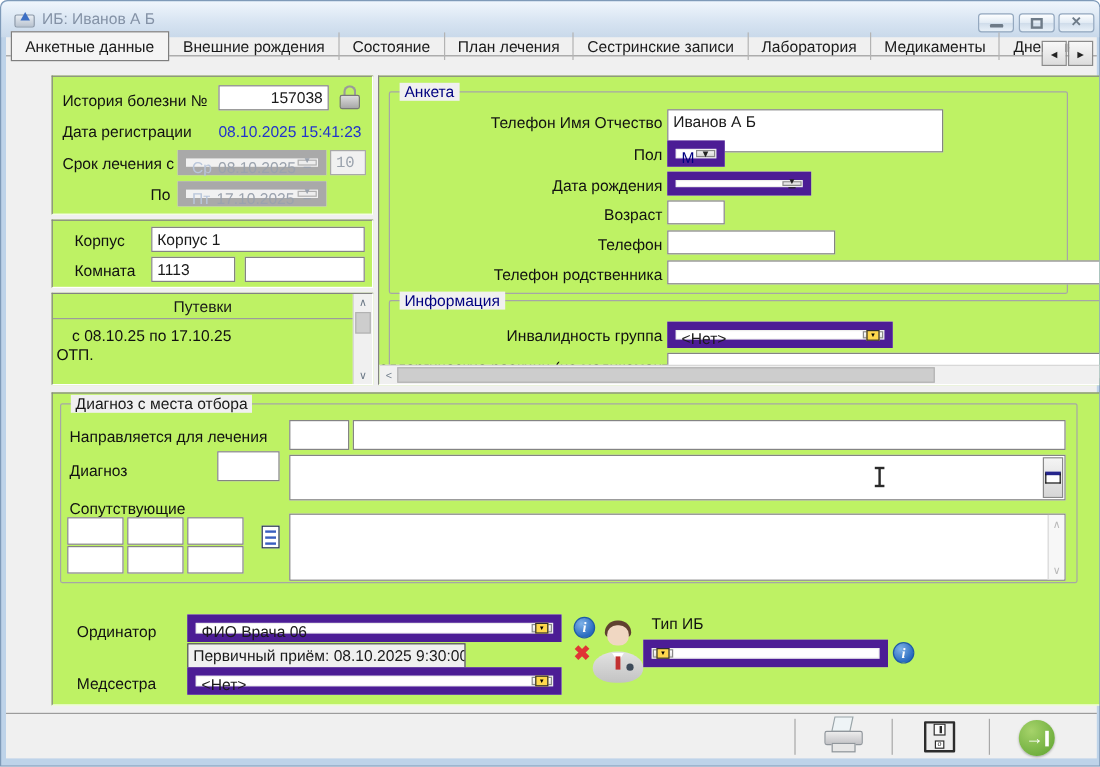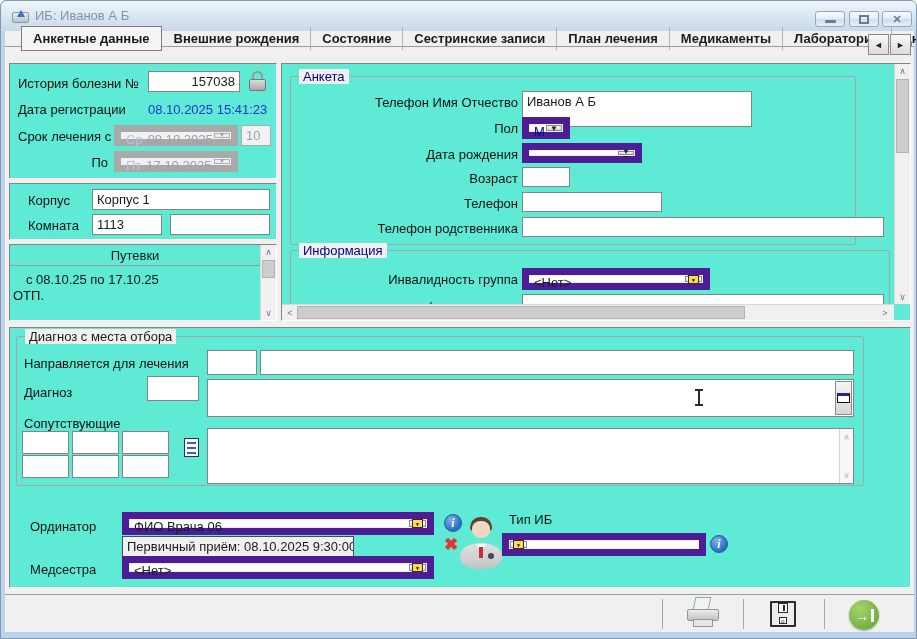--- a/index.html
+++ b/index.html
@@ -25,30 +25,30 @@
     border:1px solid #94a8bf; border-radius:3px;
     display:flex; align-items:center; justify-content:center;
   }
   #btn-min { left:814px; } #btn-max { left:848px; } #btn-close { left:881px; }
   #btn-min .bar { width:11px; height:3px; background:#6e7b88; border-radius:1px; margin-top:5px;}
   #btn-max .box { width:10px; height:9px; border:2px solid #6e7b88; }
   #btn-close .x { color:#6e7b88; font-weight:bold; font-size:11px; line-height:1; }
   
   #client { position:absolute; left:4px; top:30px; width:909px; height:601px; background:#f0f0f0; }
   
-  #tabstrip { position:absolute; left:0; top:0; width:909px; height:16px; border-bottom:1px solid #9c9c9c; display:flex; align-items:center; padding-left:16px;font-weight:bold; }
+  #tabstrip { position:absolute; left:0; top:0; width:909px; height:16px; border-bottom:1px solid #9c9c9c; display:flex; align-items:center; padding-left:4px; }
   .tab { padding:4px 11px; font-size:13px; white-space:nowrap; border-right:1px solid #b3b3b3; cursor:default; }
   .tab.active { border:1px solid #7e7e7e; background:#f4f4f4; margin-right:1px; }
   .tab.last { border-right:none; }
   .tabarrows { position:absolute; right:3px; top:3px; display:flex; }
   .tabarrow { width:21px; height:21px; border:1px solid #8a8a8a; background:linear-gradient(#f8f8f8,#dcdcdc); display:flex; align-items:center; justify-content:center; font-size:9px; color:#222; margin-left:1px; }
   
-  .sunk { position:absolute; background:#5eead4; border:1px solid; border-color:#838383 #ffffff #ffffff #838383; }
+  .sunk { position:absolute; background:#bef264; border:1px solid; border-color:#838383 #ffffff #ffffff #838383;margin-left:34px; }
   .tf { position:absolute; background:#fff; border:1px solid #848484; font-size:13px; padding:2px 4px; overflow:hidden; white-space:nowrap; }
-  .tf.gray { background:#f1f1f1; border-color:#a9a9a9; }
+  .tf.gray { background:#f1f1f1; border-color:#a9a9a9;font-family:Liberation Mono, monospace; }
   .lbl { position:absolute; font-size:13px; color:#111; white-space:nowrap; }
   .rlbl { position:absolute; font-size:13px; color:#111; text-align:right; white-space:nowrap; }
   .grp { position:absolute; border:1px solid #a6a6a6; border-radius:2px; }
   .grp > .gt { position:absolute; top:-8px; left:8px; background:#f0f0f0; padding:0 4px; font-size:13px; }
   .navy { color:#000080; }
   .combo { position:absolute; background:#fff; border:7px solid #4c1d95; box-shadow:inset 0 0 0 1px #eee; display:flex; align-items:flex-start; }
   .combo .val { flex:1; padding:0 5px; font-size:13px; white-space:nowrap; overflow:hidden; }
   .ybtn { width:17px; align-self:stretch; margin:1px; border:1px solid #8a8a8a; background:linear-gradient(#ffffff,#e2e2e2); display:flex; align-items:center; justify-content:center; }
   .ybtn .yb { width:11px; height:9px; background:#ffd84d; border:1px solid #2f2f2f; display:flex; align-items:flex-end; justify-content:center; font-size:5px; color:#000; line-height:6px; }
   .gbtn { width:16px; align-self:stretch; border:1px solid #8a8a8a; background:linear-gradient(#f4f4f4,#d6d6d6); display:flex; align-items:center; justify-content:center; font-size:8px; color:#222; margin:1px; }
@@ -113,24 +113,24 @@
         <span class="x">✕</span>
       </span>
   </div>
 
   <div id="client">
 
     <div id="tabstrip">
       <div class="tab active">Анкетные данные</div>
       <div class="tab">Внешние рождения</div>
       <div class="tab">Состояние</div>
+      <div class="tab">План лечения</div>
       <div class="tab">Сестринские записи</div>
-      <div class="tab">План лечения</div>
+      <div class="tab">Лаборатория</div>
       <div class="tab">Медикаменты</div>
-      <div class="tab">Лаборатория</div>
       <div class="tab last">Дневники</div>
       <div class="tabarrows">
         <div class="tabarrow">
             <span>◄</span>
           </div>
         <div class="tabarrow">
             <span>►</span>
           </div>
       </div>
     </div>

